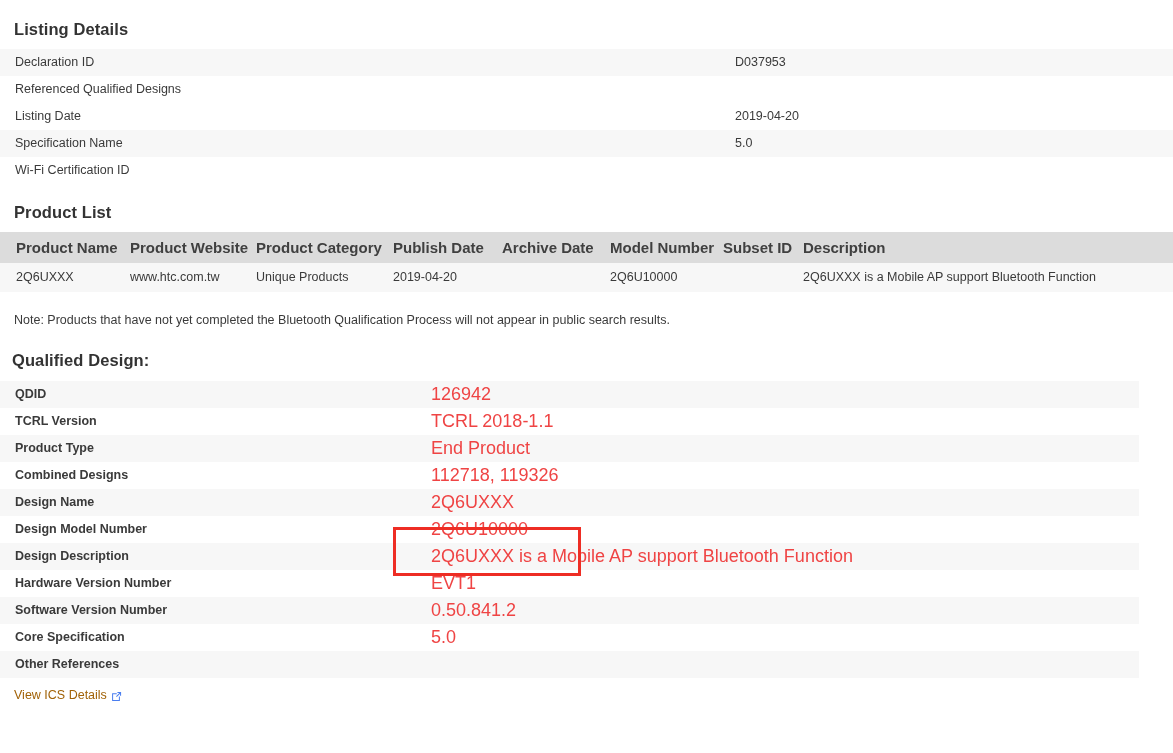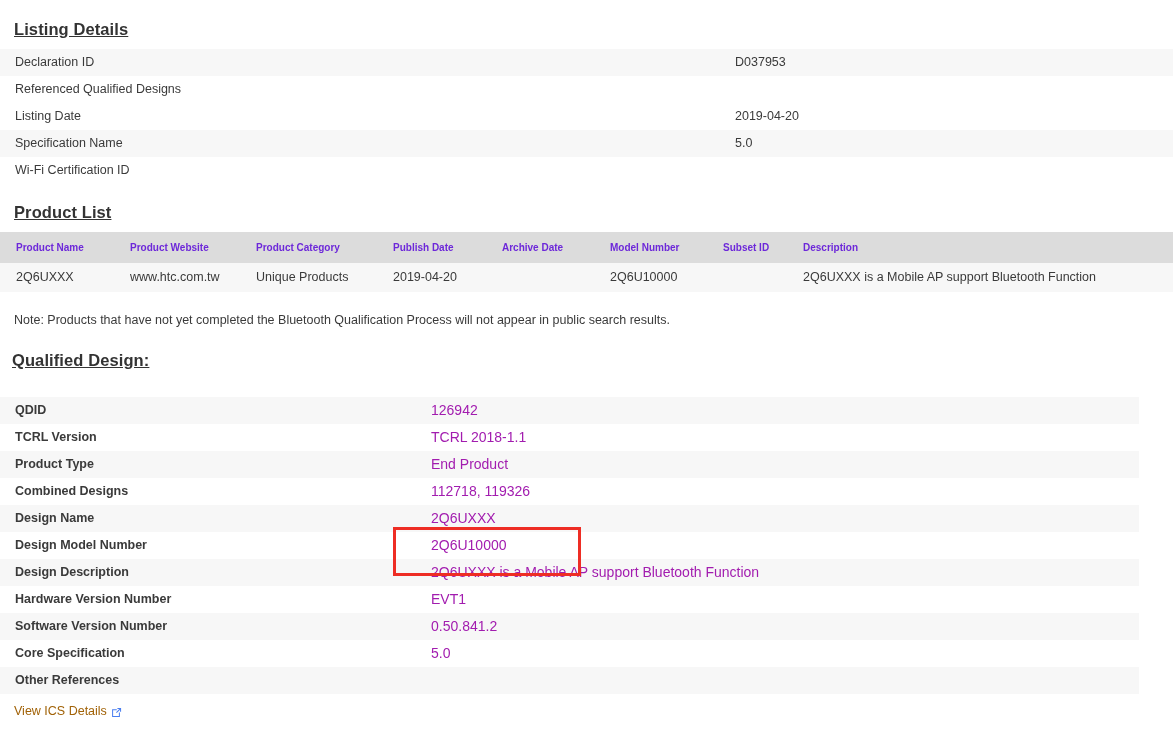--- a/index.html
+++ b/index.html
@@ -21,21 +21,20 @@
     position: relative;
   }
 
   h2.section-title {
     font-size: 16.5px;
     font-weight: bold;
     color: #333333;
     margin: 0;
     padding: 0;
     letter-spacing: 0.1px;
-    text-decoration: underline;
   }
 
   
   table.striped {
     border-collapse: collapse;
     border-spacing: 0;
     font-size: 12.5px;
     table-layout: fixed;
   }
   table.striped td,
@@ -75,22 +74,22 @@
   
   #product-list-table {
     width: 1173px;
     margin-top: 10px;
   }
   #product-list-table thead th {
     background: #dcdcdc;
     height: 31px;
     line-height: 31px;
     font-weight: bold;
-    color: #6d28d9;
-    font-size: 10px;
+    color: #404040;
+    font-size: 15px;
   }
   #product-list-table tbody td {
     height: 29px;
     line-height: 29px;
     background: #f7f7f7;
     color: #3a3a3a;
   }
   #product-list-table .c0 { width: 114px; padding-left: 16px; }
   #product-list-table .c1 { width: 126px; padding-left: 0px; }
   #product-list-table .c2 { width: 137px; }
@@ -105,38 +104,38 @@
   .note {
     font-size: 12.5px;
     color: #3a3a3a;
     margin: 0;
     padding: 0;
   }
 
   
   #qualified-design-table {
     width: 1139px;
-    margin-top: 27px;
+    margin-top: 11px;
   }
   #qualified-design-table td {
     height: 27px;
     line-height: 27px;
   }
   #qualified-design-table td.lbl {
     width: 400px;
     padding-left: 15px;
     font-weight: bold;
     color: #3a3a3a;
     font-size: 12.5px;
   }
   #qualified-design-table td.val {
     padding-left: 16px;
-    color: #a21caf;
+    color: #ef4444;
     font-weight: normal;
-    font-size: 14px;
+    font-size: 18px;
   }
 
   .ics-link-row {
     padding-left: 14px;
     padding-top: 10px;
     font-size: 12.5px;
   }
   a.ics-link {
     color: #a16207;
     text-decoration: none;

